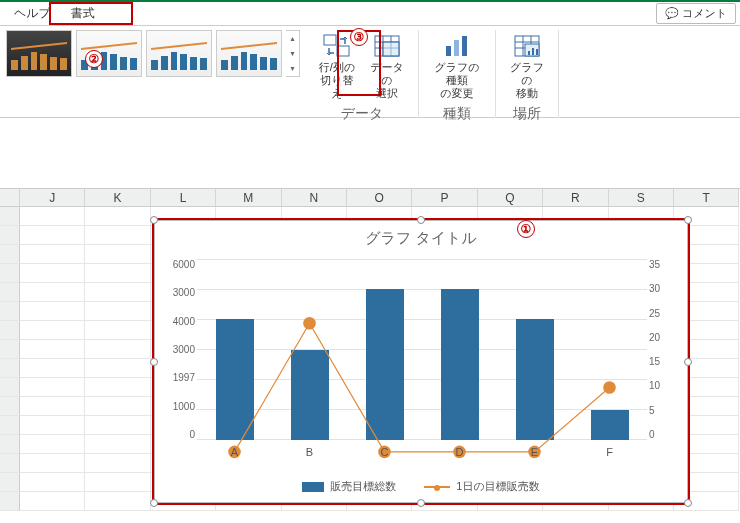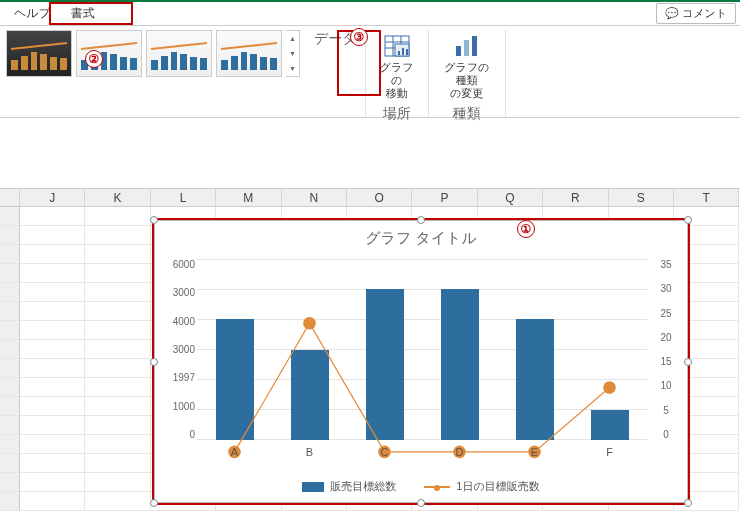--- a/index.html
+++ b/index.html
@@ -160,21 +160,21 @@
   .chart-title { text-align:center; font-size:15px; color:#666; padding-top:8px; }
   .plot {
     position: absolute; left: 42px; right: 40px; top: 38px; bottom: 62px;
   }
   .y-axis-left, .y-axis-right {
     position:absolute; top:0; bottom:0; width:34px;
     display:flex; flex-direction:column; justify-content:space-between;
     font-size:10px; color:#666;
   }
   .y-axis-left { left:-36px; text-align:right;}
-  .y-axis-right { right:-36px; text-align:center;}
+  .y-axis-right { right:-36px; text-align:left;}
   .gridlines {
     position:absolute; inset:0;
     display:flex; flex-direction:column; justify-content:space-between;
   }
   .gridlines div { border-top:1px solid #e2e2e2; height:0;}
   .bars { position:absolute; left:0; right:0; bottom:0; top:0; display:flex; }
   .bar-slot { flex:1; display:flex; align-items:flex-end; justify-content:center; position:relative;}
   .bar { width: 38px; background:#2e6e9e; }
   .line-svg { position:absolute; inset:0; }
   .x-axis { position:absolute; left:42px; right:40px; bottom:44px; display:flex;}
@@ -251,21 +251,60 @@
       <div class="thumb-line"></div>
     </div>
     <div class="gallery-dropdown">
       <span class="tri">▴</span>
       <span class="tri">▾</span>
       <span class="tri">▾</span>
     </div>
   </div>
 
   <div class="ribbon-group" style="margin-left:6px">
+    <div class="ribbon-buttons">
+      <div class="ribbon-btn">
+        <svg class="icon" viewBox="0 0 28 24">
+            <rect x="1" y="1" width="12" height="10" fill="#fff" stroke="#3a6ea8"></rect>
+            <rect x="14" y="12" width="12" height="10" fill="#fff" stroke="#3a6ea8"></rect>
+            <path d="M6 14 v5 h5 M22 10 v-5 h-5" fill="none" stroke="#3a6ea8" stroke-width="1.5"></path>
+            <path d="M4 19 l2 2 l2 -2 M24 5 l-2 -2 l-2 2" fill="none" stroke="#3a6ea8"></path>
+          </svg>
+        <span style="white-space:pre-line">行/列の
+切り替え</span>
+      </div>
+      <div class="ribbon-btn">
+        <svg class="icon" viewBox="0 0 28 24">
+            <rect x="2" y="2" width="24" height="20" fill="#fff" stroke="#3a6ea8"></rect>
+            <line x1="2" y1="8" x2="26" y2="8" stroke="#3a6ea8"></line>
+            <line x1="2" y1="14" x2="26" y2="14" stroke="#3a6ea8"></line>
+            <line x1="10" y1="2" x2="10" y2="22" stroke="#3a6ea8"></line>
+            <line x1="18" y1="2" x2="18" y2="22" stroke="#3a6ea8"></line>
+            <rect x="10" y="8" width="16" height="14" fill="#cfe2f3" fill-opacity="0.6" stroke="#3a6ea8"></rect>
+          </svg>
+        <span style="white-space:pre-line">データの
+選択</span>
+      </div>
+    </div>
     <div class="group-label">データ</div>
+  </div>
+
+  <div class="ribbon-group">
+    <div class="ribbon-buttons">
+      <div class="ribbon-btn" style="width:60px">
+        <svg class="icon" viewBox="0 0 28 24">
+            <rect x="3" y="12" width="5" height="10" fill="#3a6ea8"></rect>
+            <rect x="11" y="6" width="5" height="16" fill="#8fb4d9"></rect>
+            <rect x="19" y="2" width="5" height="20" fill="#3a6ea8"></rect>
+          </svg>
+        <span style="white-space:pre-line">グラフの種類
+の変更</span>
+      </div>
+    </div>
+    <div class="group-label">種類</div>
   </div>
 
   <div class="ribbon-group">
     <div class="ribbon-buttons">
       <div class="ribbon-btn">
         <svg class="icon" viewBox="0 0 28 24">
             <rect x="2" y="2" width="24" height="20" fill="#fff" stroke="#3a6ea8"></rect>
             <line x1="2" y1="8" x2="26" y2="8" stroke="#3a6ea8"></line>
             <line x1="2" y1="14" x2="26" y2="14" stroke="#3a6ea8"></line>
             <line x1="10" y1="2" x2="10" y2="22" stroke="#3a6ea8"></line>
@@ -275,35 +314,20 @@
             <rect x="19" y="14" width="2" height="7" fill="#3a6ea8"></rect>
             <rect x="23" y="15" width="2" height="6" fill="#3a6ea8"></rect>
           </svg>
         <span style="white-space:pre-line">グラフの
 移動</span>
       </div>
     </div>
     <div class="group-label">場所</div>
   </div>
 
-  <div class="ribbon-group">
-    <div class="ribbon-buttons">
-      <div class="ribbon-btn" style="width:60px">
-        <svg class="icon" viewBox="0 0 28 24">
-            <rect x="3" y="12" width="5" height="10" fill="#3a6ea8"></rect>
-            <rect x="11" y="6" width="5" height="16" fill="#8fb4d9"></rect>
-            <rect x="19" y="2" width="5" height="20" fill="#3a6ea8"></rect>
-          </svg>
-        <span style="white-space:pre-line">グラフの種類
-の変更</span>
-      </div>
-    </div>
-    <div class="group-label">種類</div>
-  </div>
-
   <div class="btn-highlight"></div>
   <div class="annot annot2">②</div>
   <div class="annot annot3">③</div>
 </div>
 
 <div class="sheet-area">
   <div class="col-headers" id="colheaders">
     <div></div>
   <div>J</div>
       <div>K</div>

